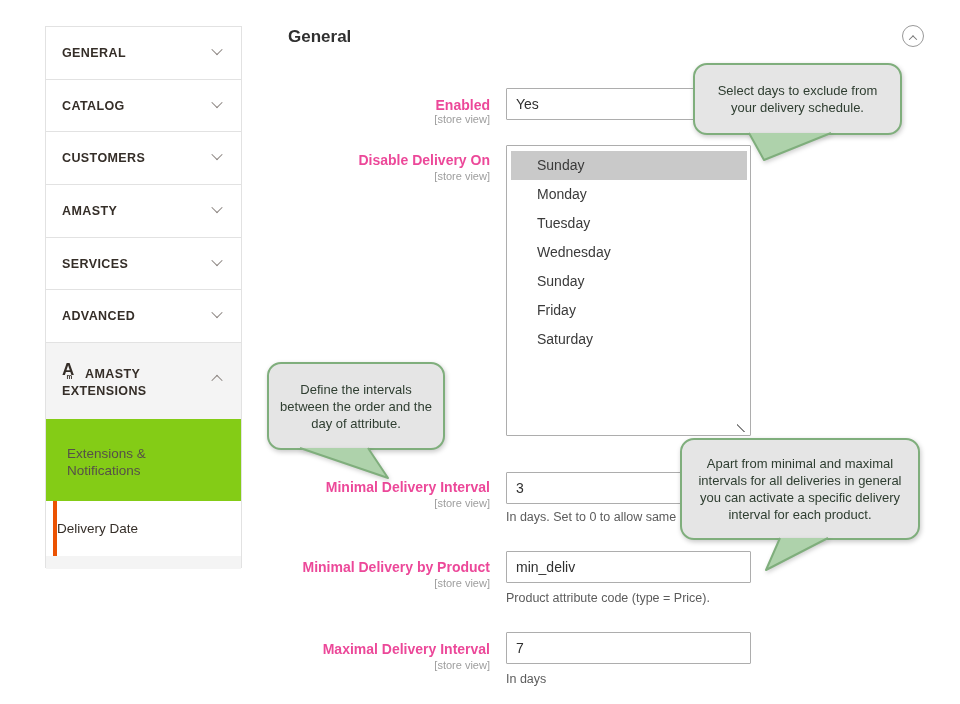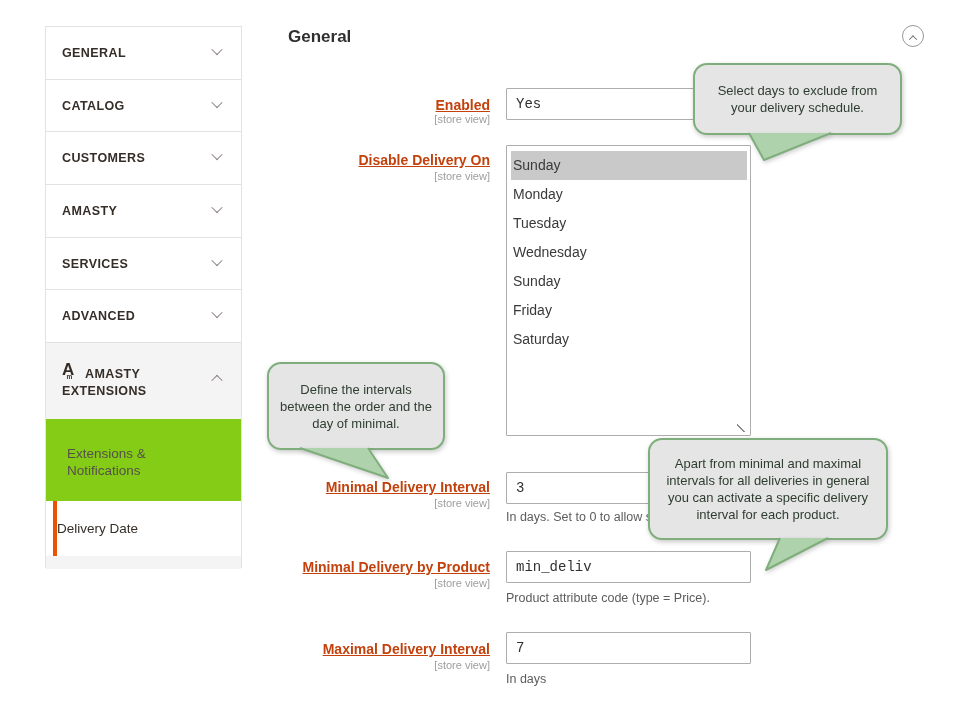--- a/index.html
+++ b/index.html
@@ -36,34 +36,34 @@
   
   .page-title { position:absolute; left:288px; top:27px; font-size:17px;
           font-weight:bold; color:#303030; }
   .collapse-btn { position:absolute; left:902px; top:25px; width:22px; height:22px;
           border:1px solid #999; border-radius:50%; cursor:pointer; }
   .collapse-btn .chev { position:absolute; left:7px; top:9px; width:6px; height:6px;
           border-color:#777; }
 
   
   .flabel { position:absolute; left:190px; width:300px; text-align:right;
-          font-size:14px; font-weight:bold; color:#c2410c;text-decoration:underline; }
+          font-size:14px; font-weight:bold; color:#ec4899; }
   .fscope { position:absolute; left:190px; width:300px; text-align:right;
           font-size:11px; color:#9e9e9e; }
   .tin { position:absolute; left:506px; width:245px; height:32px;
           border:1px solid #adadad; border-radius:1px; background:#fff;
-          font-family:Liberation Mono, monospace; font-size:14px; color:#303030;
+          font-family:Liberation Sans, sans-serif; font-size:14px; color:#303030;
           padding:0 9px; }
   .sel { display:flex; align-items:center; cursor:pointer; }
   .fnote { position:absolute; left:506px; font-size:12.5px; color:#5c5c5c;
           white-space:nowrap; }
   .mselect { position:absolute; left:506px; top:145px; width:245px; height:291px;
           border:1px solid #adadad; border-radius:1px; background:#fff;
           padding-top:5px; overflow:hidden; }
-  .opt { height:29px; line-height:29px; padding-left:2px; font-size:14px;
+  .opt { height:29px; line-height:29px; padding-left:26px; font-size:14px;
           color:#3a3a3a; margin:0 3px 0 4px; cursor:pointer; }
   .opt.selected { background:#c9c9c9; }
   .resize-handle { position:absolute; right:5px; bottom:3px; width:8px; height:8px;
           background:linear-gradient(45deg, transparent 42%, #8a8a8a 42%,
                      #8a8a8a 56%, transparent 56%); }
 
   
   .tip { position:absolute; z-index:20; background:#e5e5e5;
           border:2px solid #7fae7c; border-radius:14px; display:flex;
           align-items:center; justify-content:center; text-align:center;
@@ -166,26 +166,26 @@
   <div class="fnote" style="top:672px">In days</div>
 
   <div class="tip" style="left:693px; top:63px; width:209px; height:72px">
     <span>Select days to exclude from your delivery schedule.</span>
   </div>
   <svg class="tail" style="left:745px; top:132px" width="90" height="32">
     <path d="M4,1 L19,28 L86,1" fill="#aed2ab" stroke="#7fae7c" stroke-width="2" stroke-linejoin="round"></path>
   </svg>
 
   <div class="tip" style="left:267px; top:362px; width:178px; height:88px">
-    <span>Define the intervals between the order and the day of minimal.</span>
+    <span>Define the intervals between the order and the day of attribute.</span>
   </div>
   <svg class="tail" style="left:297px; top:447px" width="96" height="34">
     <path d="M3,1 L91,31 L71,1" fill="#aed2ab" stroke="#7fae7c" stroke-width="2" stroke-linejoin="round"></path>
   </svg>
 
-  <div class="tip" style="left:648px; top:438px; width:240px; height:102px">
+  <div class="tip" style="left:680px; top:438px; width:240px; height:102px">
     <span>Apart from minimal and maximal intervals for all deliveries in general you can activate a specific delivery interval for each product.</span>
   </div>
   <svg class="tail" style="left:752px; top:537px" width="86" height="38">
     <path d="M28,1 L14,33 L76,1" fill="#aed2ab" stroke="#7fae7c" stroke-width="2" stroke-linejoin="round"></path>
   </svg>
 
 </div>
 
 </body></html>

